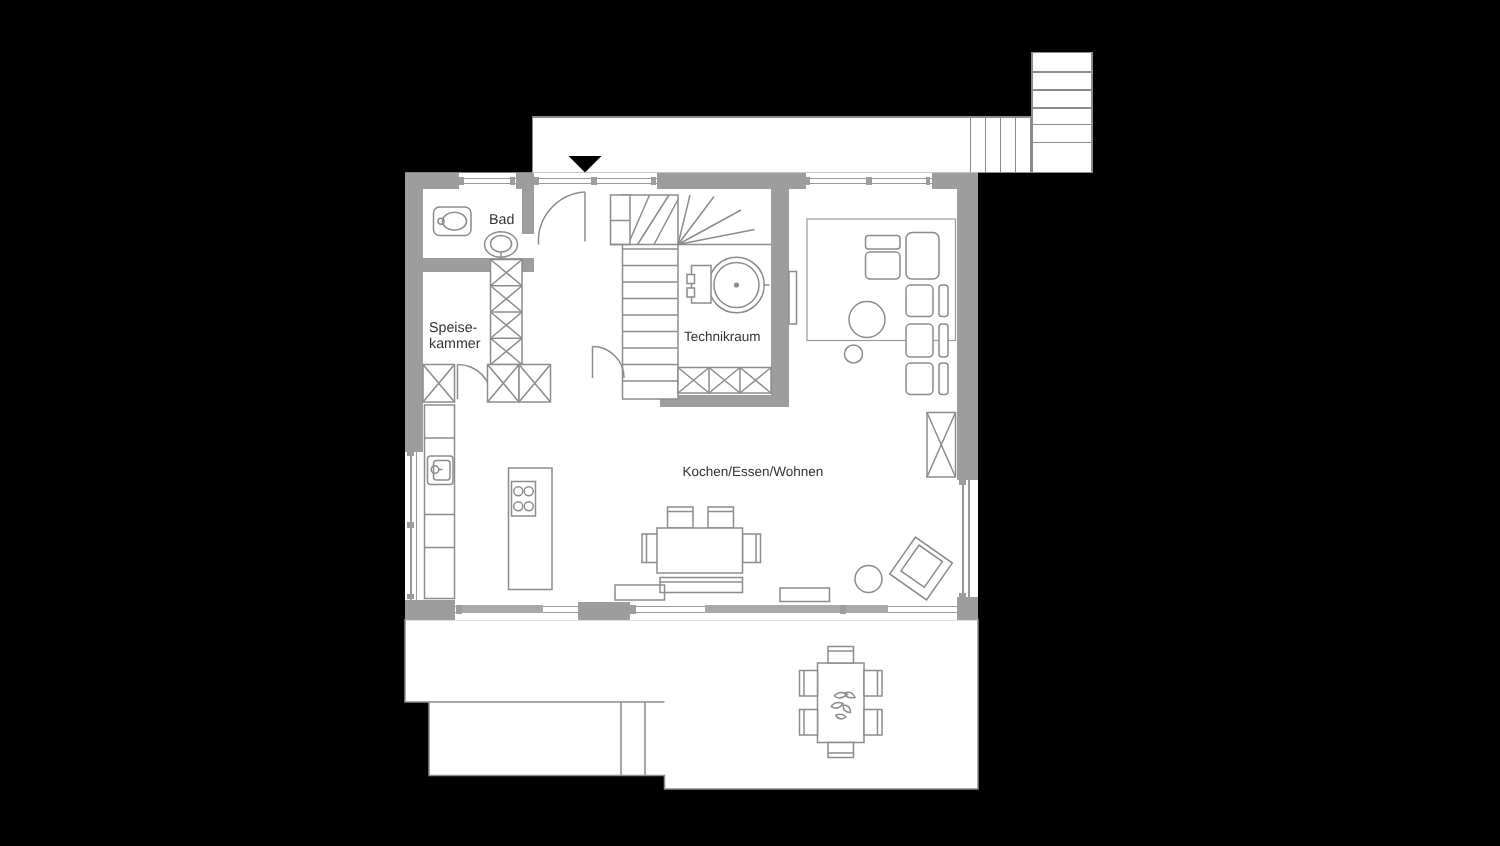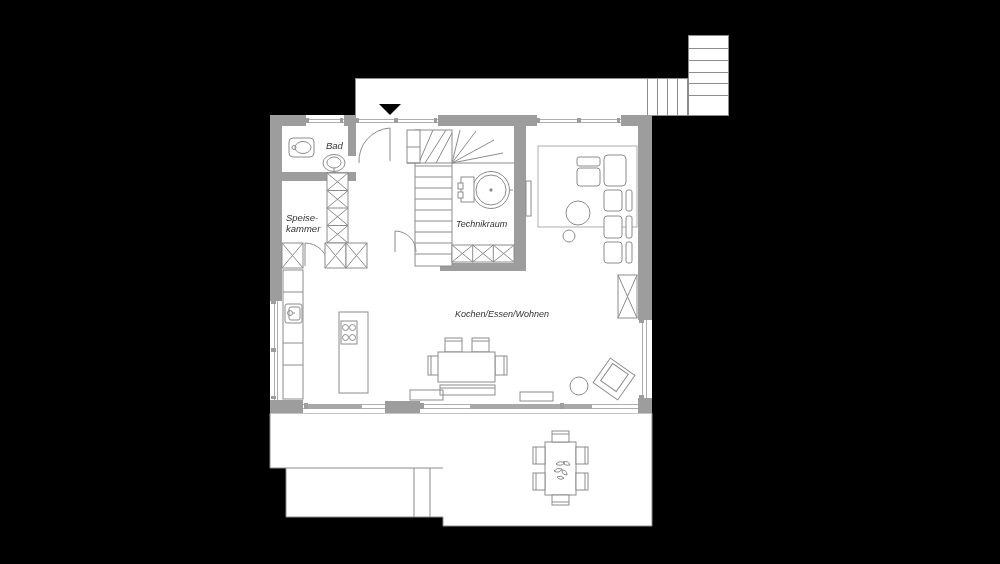--- a/index.html
+++ b/index.html
@@ -1,16 +1,16 @@
 <!DOCTYPE html>
 <html><head>
 <meta charset="utf-8">
 <style>
   html,body{margin:0;padding:0;background:#000;}
-  .stage{position:relative;width:1000px;height:564px;background:#ffffff;overflow:hidden;font-style:italic;}
+  .stage{position:relative;width:1000px;height:564px;background:#ffffff;overflow:hidden;}
   svg{display:block;}
   .f{fill:#ffffff;stroke:#8c8c8c;stroke-width:1;}
   .ln{fill:none;stroke:#8c8c8c;stroke-width:1;}
   .tn{fill:none;stroke:#9a9a9a;stroke-width:0.8;}
   .lbl{font-family:"Liberation Sans", sans-serif;font-size:9.5px;fill:#333333;}
   .lbl-s{font-family:"Liberation Sans", sans-serif;font-size:9px;fill:#333333;}
 </style>
 </head>
 <body>
 

